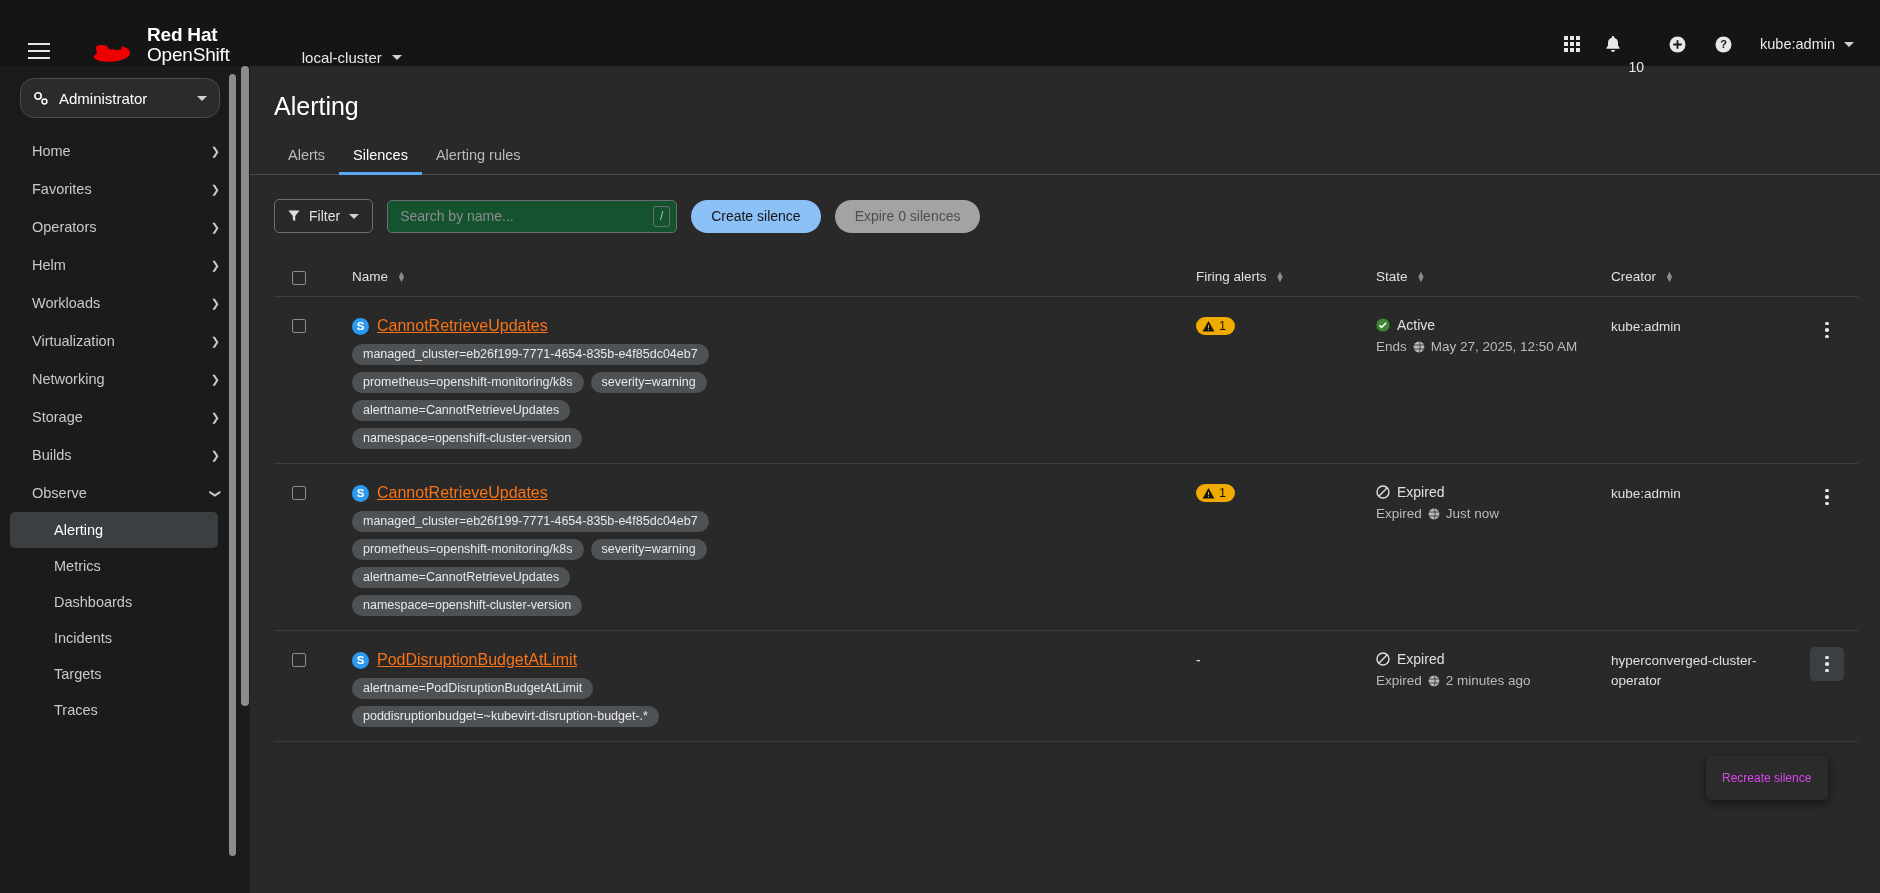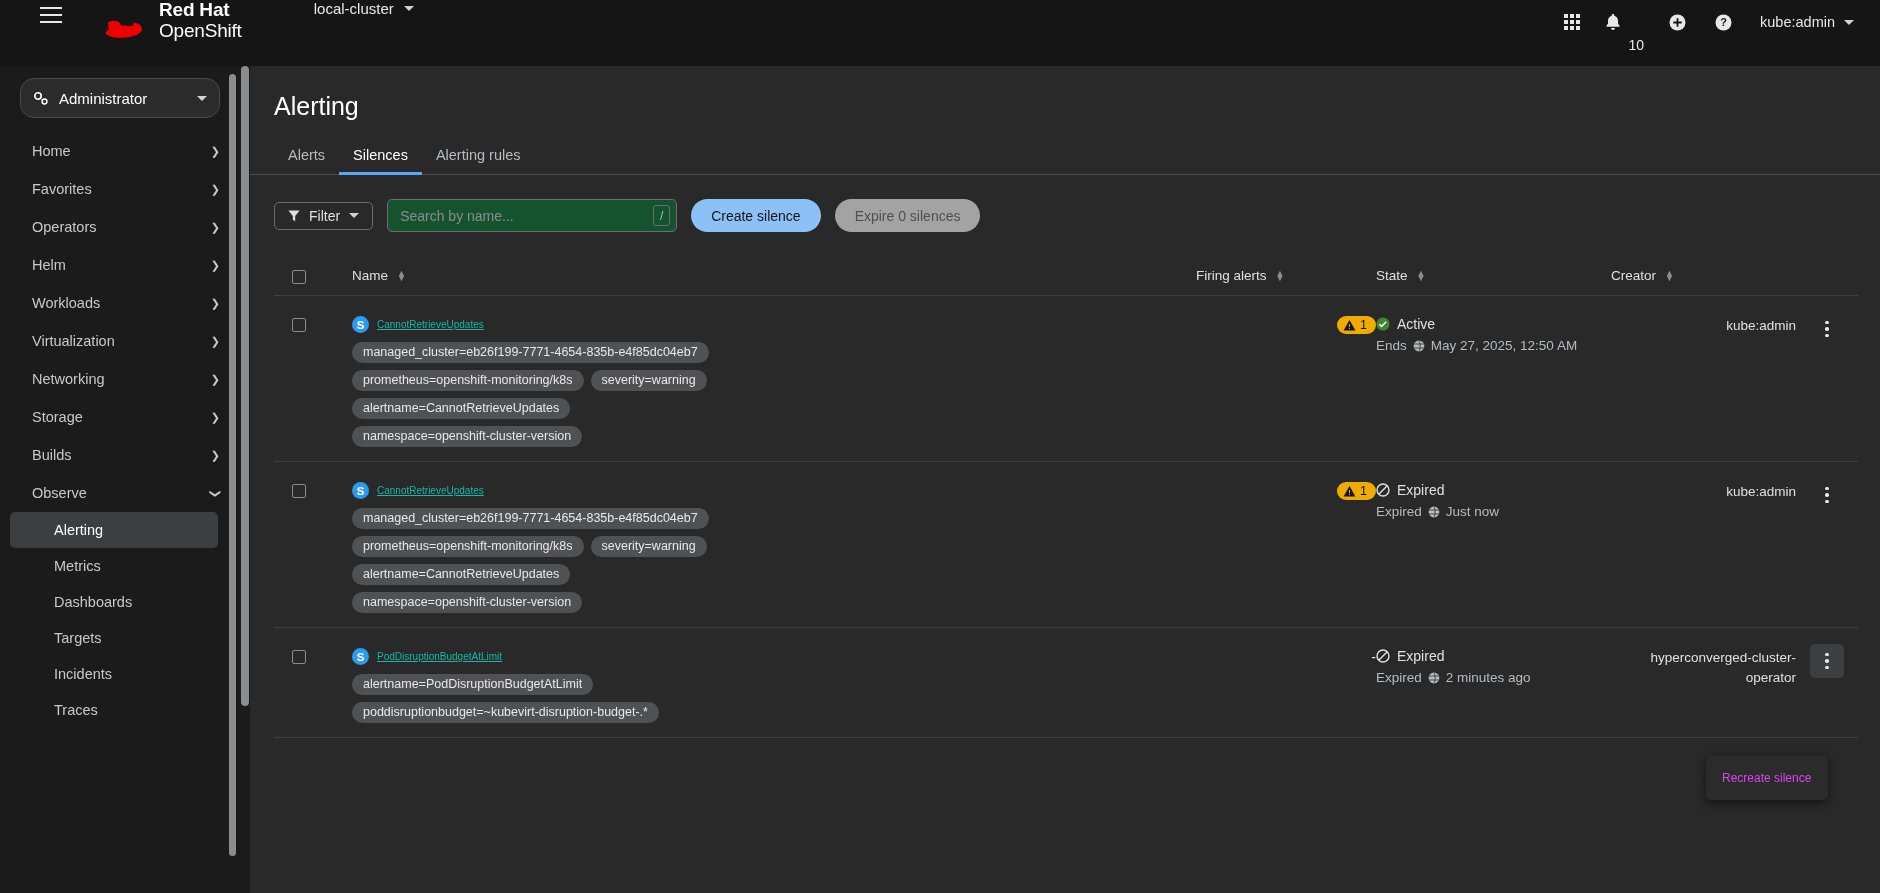--- a/index.html
+++ b/index.html
@@ -9,22 +9,22 @@
     font-family: "Liberation Sans", sans-serif;
     color: #e0e0e0;
     overflow: hidden;
   }
   .app { position: relative; width: 1880px; height: 893px; display: flex; flex-direction: column; }
 
   
   .masthead {
     height: 66px; min-height: 66px;
     background: #151515;
-    display: flex; align-items: flex-start;
-    padding: 0 22px 0 40px;
+    display: flex; align-items: flex-end;
+    padding: 0 22px 0 28px;
     position: relative; z-index: 40;
   }
   .hamburger { width: 30px; height: 30px; display: flex; flex-direction: column; justify-content: center; gap: 5px; cursor: pointer; }
   .hamburger span { display: block; width: 22px; height: 2px; background: #e8e8e8; }
   .brand { display: flex; align-items: center; margin-left: 30px; gap: 11px; }
   .brand-hat { width: 48px; height: 34px; position: relative; }
   .brand-txt { line-height: 1.08; }
   .brand-txt .l1 { font-size: 19px; font-weight: bold; color: #fff; letter-spacing: -.2px; }
   .brand-txt .l2 { font-size: 19px; font-weight: 400; color: #fff; letter-spacing: -.2px; }
   .cluster-sel {
@@ -91,21 +91,21 @@
   .tabs::after { content: ""; position: absolute; left: 0; right: 0; bottom: 0; height: 1px; background: #4a4a4a; }
   .tab {
     padding: 0 14px 12px 14px; font-size: 14.5px; color: #b8bbbe;
     cursor: pointer; position: relative;
   }
   .tab.active { color: #fff; }
   .tab.active::after { content: ""; position: absolute; left: 0; right: 0; bottom: 0; height: 3px; background: #5ba7f7; z-index: 2; }
 
   .toolbar { display: flex; align-items: center; gap: 14px; padding: 24px 0 0 24px; }
   .filter-btn {
-    height: 28px; border: 1px solid #6a6e73; border-radius: 5px; background: #292929;
+    height: 34px; border: 1px solid #6a6e73; border-radius: 5px; background: #292929;
     display: flex; align-items: center; gap: 9px; padding: 0 13px; cursor: pointer;
     font-size: 14px; color: #e0e0e0;
   }
   .search-wrap {
     height: 33px; width: 290px; border: 1px solid #6a6e73; border-radius: 5px;
     background: #14532d; display: flex; align-items: center; padding: 0 6px 0 12px;
   }
   .search-wrap input {
     flex: 1; background: transparent; border: 0; outline: 0;
     color: #e0e0e0; font-size: 14px; font-family: inherit;
@@ -122,42 +122,42 @@
     font-family: inherit;
   }
   .btn-disabled {
     height: 33px; border-radius: 17px; background: #a3a3a3; color: #4f4f4f;
     display: flex; align-items: center; padding: 0 20px; font-size: 14px; border: 0;
     font-family: inherit; cursor: default;
   }
 
   
   .tbl { margin: 36px 22px 0 24px; }
-  .tr { display: flex; align-items: flex-start; border-bottom: 1px solid #3c3f42; text-align: right; }
+  .tr { display: flex; align-items: flex-start; border-bottom: 1px solid #3c3f42; }
   .th-row { border-bottom: 1px solid #3c3f42; padding-bottom: 11px; }
   .c-check { width: 78px; min-width: 78px; padding-left: 18px; padding-top: 2px; }
   .c-name  { flex: 1; min-width: 0; }
   .c-fire  { width: 180px; min-width: 180px; }
   .c-state { width: 235px; min-width: 235px; }
   .c-creator { width: 185px; min-width: 185px; }
   .c-kebab { width: 62px; min-width: 62px; display: flex; justify-content: center; }
   .th { font-size: 13.5px; color: #e0e0e0; display: flex; align-items: center; gap: 9px; cursor: pointer; }
   .sort-ico { display: inline-flex; flex-direction: column; line-height: 5px; color: #8a8d90; font-size: 9px; }
   .cbx {
     width: 14px; height: 14px; border: 1px solid #8a8d90; border-radius: 2px;
     background: #292929; cursor: pointer; display: block;
   }
   .row { padding: 20px 0 14px 0; }
   .name-line { display: flex; align-items: center; gap: 8px; }
   .s-badge {
     width: 17px; height: 17px; border-radius: 50%; background: #2b9af3; color: #fff;
     font-size: 11.5px; font-weight: bold; display: flex; align-items: center; justify-content: center;
     flex: none;
   }
-  .name-link { color: #14b8a6; font-size: 10px; cursor: pointer; }
+  .name-link { color: #f97316; font-size: 16px; cursor: pointer; }
   .chips { display: flex; flex-wrap: wrap; gap: 7px; margin-top: 9px; max-width: 400px; }
   .chip {
     background: #4f5255; color: #e8e8e8; border-radius: 12px;
     padding: 3px 11px 4px 11px; font-size: 12.5px; white-space: nowrap;
   }
   .fire-badge {
     display: inline-flex; align-items: center; gap: 4px;
     background: #f0ab00; color: #151515; border-radius: 11px;
     padding: 2px 9px 2px 6px; font-size: 12.5px; font-weight: 500;
   }
@@ -309,24 +309,24 @@
         <li class="nav-sub active">
           <span>Alerting</span>
         </li>
         <li class="nav-sub">
           <span>Metrics</span>
         </li>
         <li class="nav-sub">
           <span>Dashboards</span>
         </li>
         <li class="nav-sub">
+          <span>Incidents</span>
+        </li>
+        <li class="nav-sub">
           <span>Targets</span>
-        </li>
-        <li class="nav-sub">
-          <span>Incidents</span>
         </li>
         <li class="nav-sub">
           <span>Traces</span>
         </li>
       </ul>
 
       <div class="sb-track"></div>
       <div class="sb-thumb"></div>
     </nav>
 

